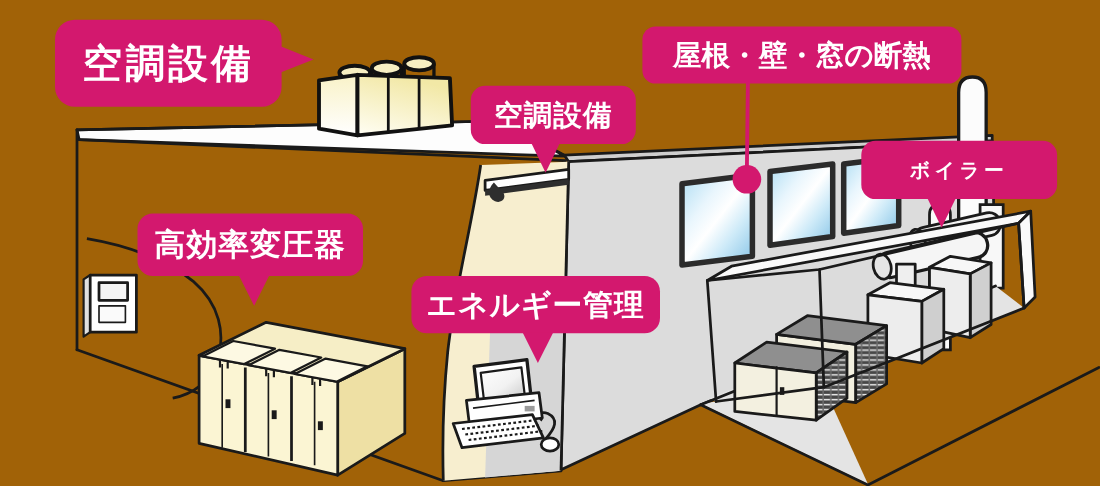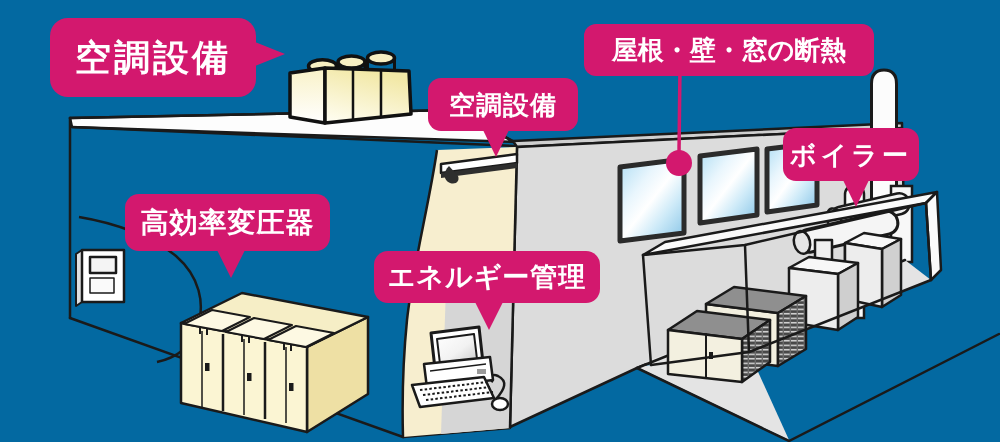--- a/index.html
+++ b/index.html
@@ -1,29 +1,29 @@
 <!DOCTYPE html>
 <html><head>
 <meta charset="utf-8">
 <style>
   html,body{margin:0;padding:0;background:#ffffff;}
-  #stage{position:relative;width:1000px;height:442px;background:#0369a1;overflow:hidden;
+  #stage{position:relative;width:1000px;height:442px;background:#a16207;overflow:hidden;
          font-family:"Liberation Sans","DejaVu Sans",sans-serif;}
   #art{position:absolute;left:0;top:0;z-index:1;}
   .callout{position:absolute;z-index:10;background:#d3186e;color:#ffffff;font-weight:bold;
            display:flex;align-items:center;justify-content:center;text-align:center;
            line-height:1;white-space:nowrap;}
   .ptr{position:absolute;width:0;height:0;}
   
   .c-aircon{left:50px;top:18px;width:206px;height:79px;border-radius:18px;font-size:36px;letter-spacing:3px;}
   .c-aircon .ptr{right:-29px;top:24px;border-top:12px solid transparent;border-bottom:12px solid transparent;border-left:30px solid #d3186e;}
   .c-lighting{left:428px;top:78px;width:150px;height:53px;border-radius:13px;font-size:26px;letter-spacing:1px;}
   .c-lighting .ptr{left:55px;bottom:-26px;border-left:13px solid transparent;border-right:13px solid transparent;border-top:27px solid #d3186e;}
   .c-insulation{left:584px;top:24px;width:290px;height:52px;border-radius:12px;font-size:26px;}
-  .c-boiler{left:783px;top:128px;width:136px;height:53px;border-radius:13px;font-size:26px;letter-spacing:4px;}
+  .c-boiler{left:783px;top:128px;width:178px;height:53px;border-radius:13px;font-size:18px;letter-spacing:4px;}
   .c-boiler .ptr{left:60px;bottom:-26px;border-left:13px solid transparent;border-right:13px solid transparent;border-top:27px solid #d3186e;}
   .c-transformer{left:125px;top:194px;width:205px;height:57px;border-radius:14px;font-size:28px;letter-spacing:1px;text-align:center;}
   .c-transformer .ptr{left:92px;bottom:-27px;border-left:14px solid transparent;border-right:14px solid transparent;border-top:28px solid #d3186e;}
   .c-energy{left:374px;top:251px;width:226px;height:52px;border-radius:14px;font-size:27px;letter-spacing:1px;}
   .c-energy .ptr{left:101px;bottom:-27px;border-left:14px solid transparent;border-right:14px solid transparent;border-top:28px solid #d3186e;}
   .c-compressor{left:675px;top:372px;width:242px;height:55px;border-radius:14px;font-size:27px;letter-spacing:2px;}
   .c-compressor .ptr{left:95px;top:-28px;border-left:15px solid transparent;border-right:15px solid transparent;border-bottom:29px solid #d3186e;}
 </style>
 </head>
 <body>

